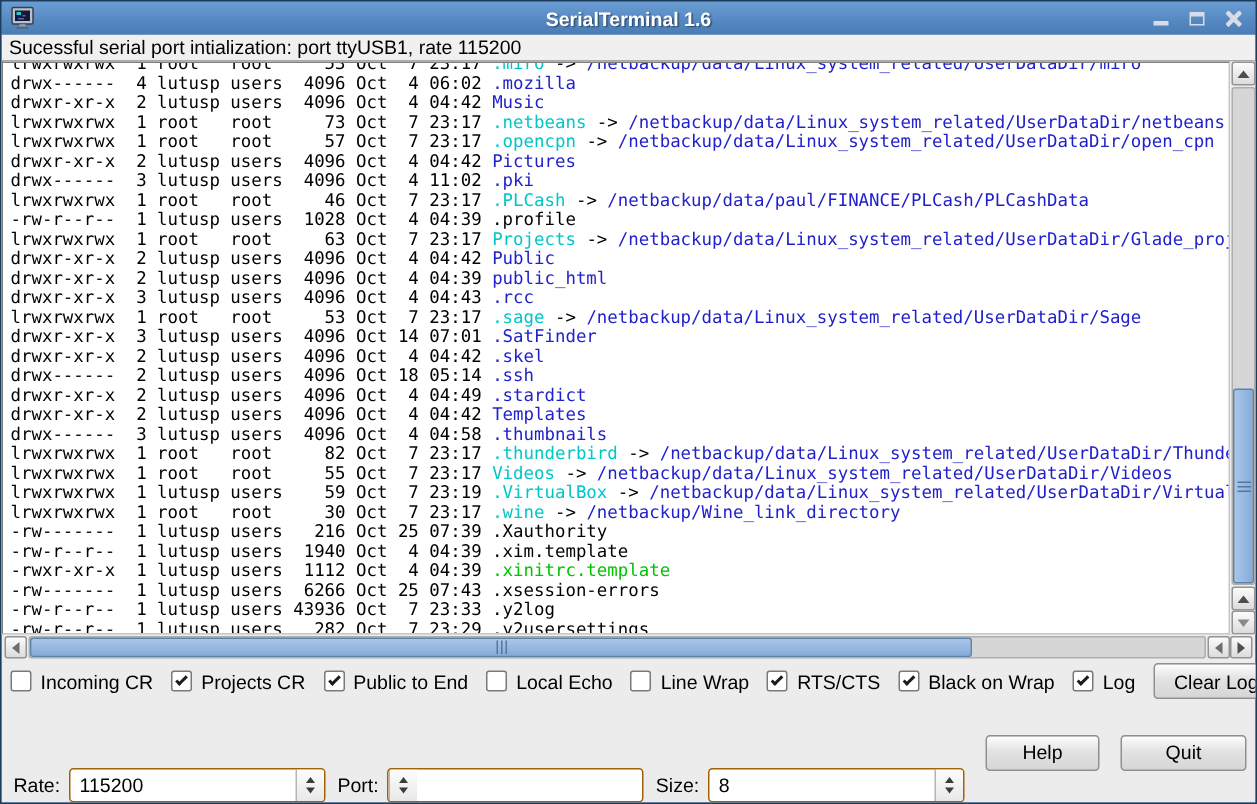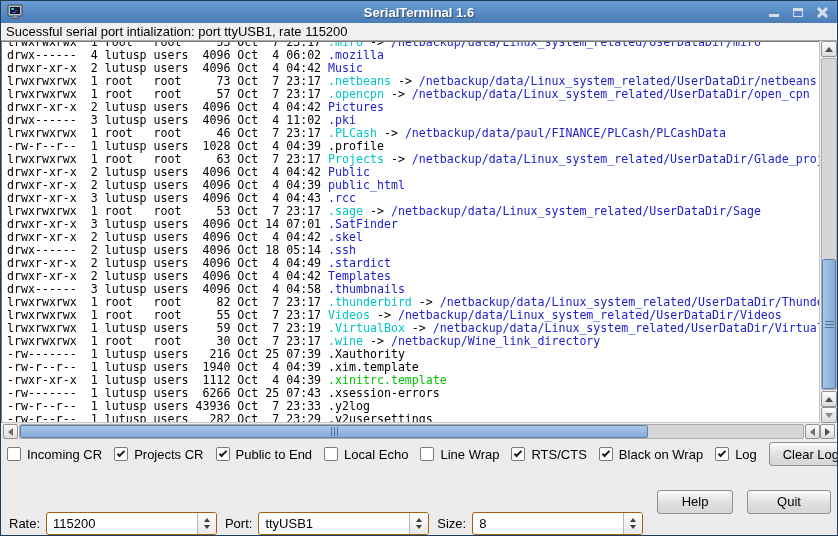--- a/index.html
+++ b/index.html
@@ -250,21 +250,20 @@
         <span class="fld-label">Rate:</span>
         <span class="combo">
           <span class="combo-val">115200</span>
           <span class="combo-spin">
             <span class="spin-up"></span>
             <span class="spin-down"></span>
           </span>
         </span>
         <span class="fld-label">Port:</span>
         <span class="combo">
-          <span class="combo-val">ttyUSB1</span>
           <span class="combo-spin">
             <span class="spin-up"></span>
             <span class="spin-down"></span>
           </span>
         </span>
         <span class="fld-label">Size:</span>
         <span class="combo">
           <span class="combo-val">8</span>
           <span class="combo-spin">
             <span class="spin-up"></span>

